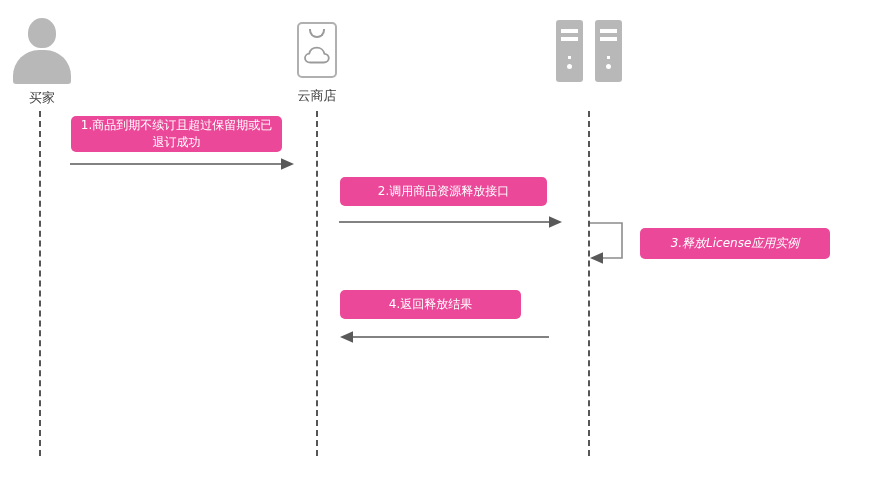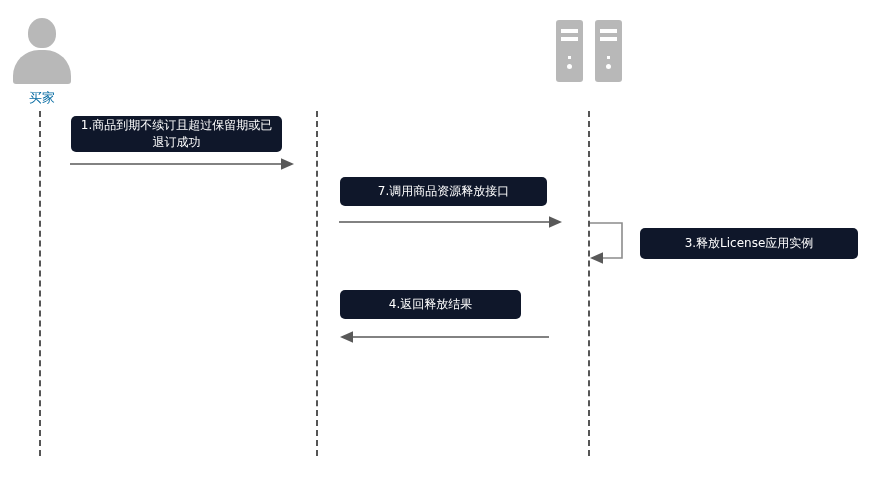--- a/index.html
+++ b/index.html
@@ -16,21 +16,21 @@
     overflow: hidden;
   }
 
   
   .actor {
     position: absolute;
     text-align: center;
   }
   .actor-label {
     font-size: 13px;
-    color: #0369a1;
+    color: #404040;
     line-height: 16px;
     white-space: nowrap;
   }
 
   
   .person-icon {
     position: relative;
     width: 58px;
     height: 66px;
     margin: 0 auto 6px auto;
@@ -138,21 +138,21 @@
   
   .lifeline {
     position: absolute;
     width: 0;
     border-left: 2px dashed #555555;
   }
 
   
   .msg-box {
     position: absolute;
-    background: #0f172a;
+    background: #ec4899;
     color: #ffffff;
     border-radius: 5px;
     font-size: 12px;
     line-height: 17px;
     text-align: center;
     display: flex;
     align-items: center;
     justify-content: center;
     padding: 4px 6px;
     box-sizing: border-box;
@@ -171,20 +171,32 @@
 <div id="canvas">
 
   <div class="actor" style="left:0px; top:18px; width:84px;">
     <div class="person-icon">
       <div class="head"></div>
       <div class="body"></div>
     </div>
     <div class="actor-label">买家</div>
   </div>
 
+  <div class="actor" style="left:273px; top:18px; width:88px;">
+    <div class="bag-icon">
+      <div class="bag-body"></div>
+      <div class="handle"></div>
+      <svg class="cloud" width="26" height="18" viewBox="0 0 26 18">
+        <path d="M6.5 16.5 C2.8 16.5 1 14.3 1 12 C1 9.7 2.9 7.8 5.2 7.7
+                 C6 4.2 9 1.6 12.8 1.6 C16.6 1.6 19.7 4.3 20.4 7.8
+                 C22.9 8 24.8 9.9 24.8 12.1 C24.8 14.4 22.9 16.5 19.6 16.5 Z" fill="none" stroke="#9b9b9b" stroke-width="1.8" stroke-linejoin="round"></path>
+      </svg>
+    </div>
+    <div class="actor-label">云商店</div>
+  </div>
 
   <div class="actor" style="left:533px; top:18px; width:112px;">
     <div class="server-icon">
       <div class="tower left">
         <div class="bar b1"></div>
         <div class="bar b2"></div>
         <div class="sq"></div>
         <div class="dot"></div>
       </div>
       <div class="tower right">
@@ -201,33 +213,33 @@
   <div class="lifeline" style="left:588px; top:111px; height:345px;"></div>
 
   <div class="msg-box" style="left:71px; top:116px; width:211px; height:36px;">1.商品到期不续订且超过保留期或已
 退订成功</div>
 
   <svg class="arrow-svg" style="left:0px; top:152px; width:340px; height:24px;" viewBox="0 0 340 24">
     <line x1="70" y1="12" x2="281" y2="12" stroke="#595959" stroke-width="1.6"></line>
     <polygon points="281,6.2 294,12 281,17.8" fill="#595959"></polygon>
   </svg>
 
-  <div class="msg-box" style="left:340px; top:177px; width:207px; height:29px;">7.调用商品资源释放接口</div>
+  <div class="msg-box" style="left:340px; top:177px; width:207px; height:29px;">2.调用商品资源释放接口</div>
 
   <svg class="arrow-svg" style="left:330px; top:210px; width:250px; height:24px;" viewBox="0 0 250 24">
     <line x1="9" y1="12" x2="219" y2="12" stroke="#595959" stroke-width="1.6"></line>
     <polygon points="219,6.2 232,12 219,17.8" fill="#595959"></polygon>
   </svg>
 
   <svg class="arrow-svg" style="left:580px; top:214px; width:60px; height:60px;" viewBox="0 0 60 60">
     <path d="M10 9 H42 V44 H23" fill="none" stroke="#8c8c8c" stroke-width="1.6"></path>
     <polygon points="23,38.2 10,44 23,49.8" fill="#595959"></polygon>
   </svg>
 
-  <div class="msg-box" style="left:640px; top:228px; width:218px; height:31px;">3.释放License应用实例</div>
+  <div class="msg-box" style="left:640px; top:228px; width:190px; height:31px;font-style:italic;">3.释放License应用实例</div>
 
   <div class="msg-box" style="left:340px; top:290px; width:181px; height:29px;">4.返回释放结果</div>
 
   <svg class="arrow-svg" style="left:330px; top:325px; width:250px; height:24px;" viewBox="0 0 250 24">
     <line x1="23" y1="12" x2="219" y2="12" stroke="#595959" stroke-width="1.6"></line>
     <polygon points="23,6.2 10,12 23,17.8" fill="#595959"></polygon>
   </svg>
 
 </div>
 

